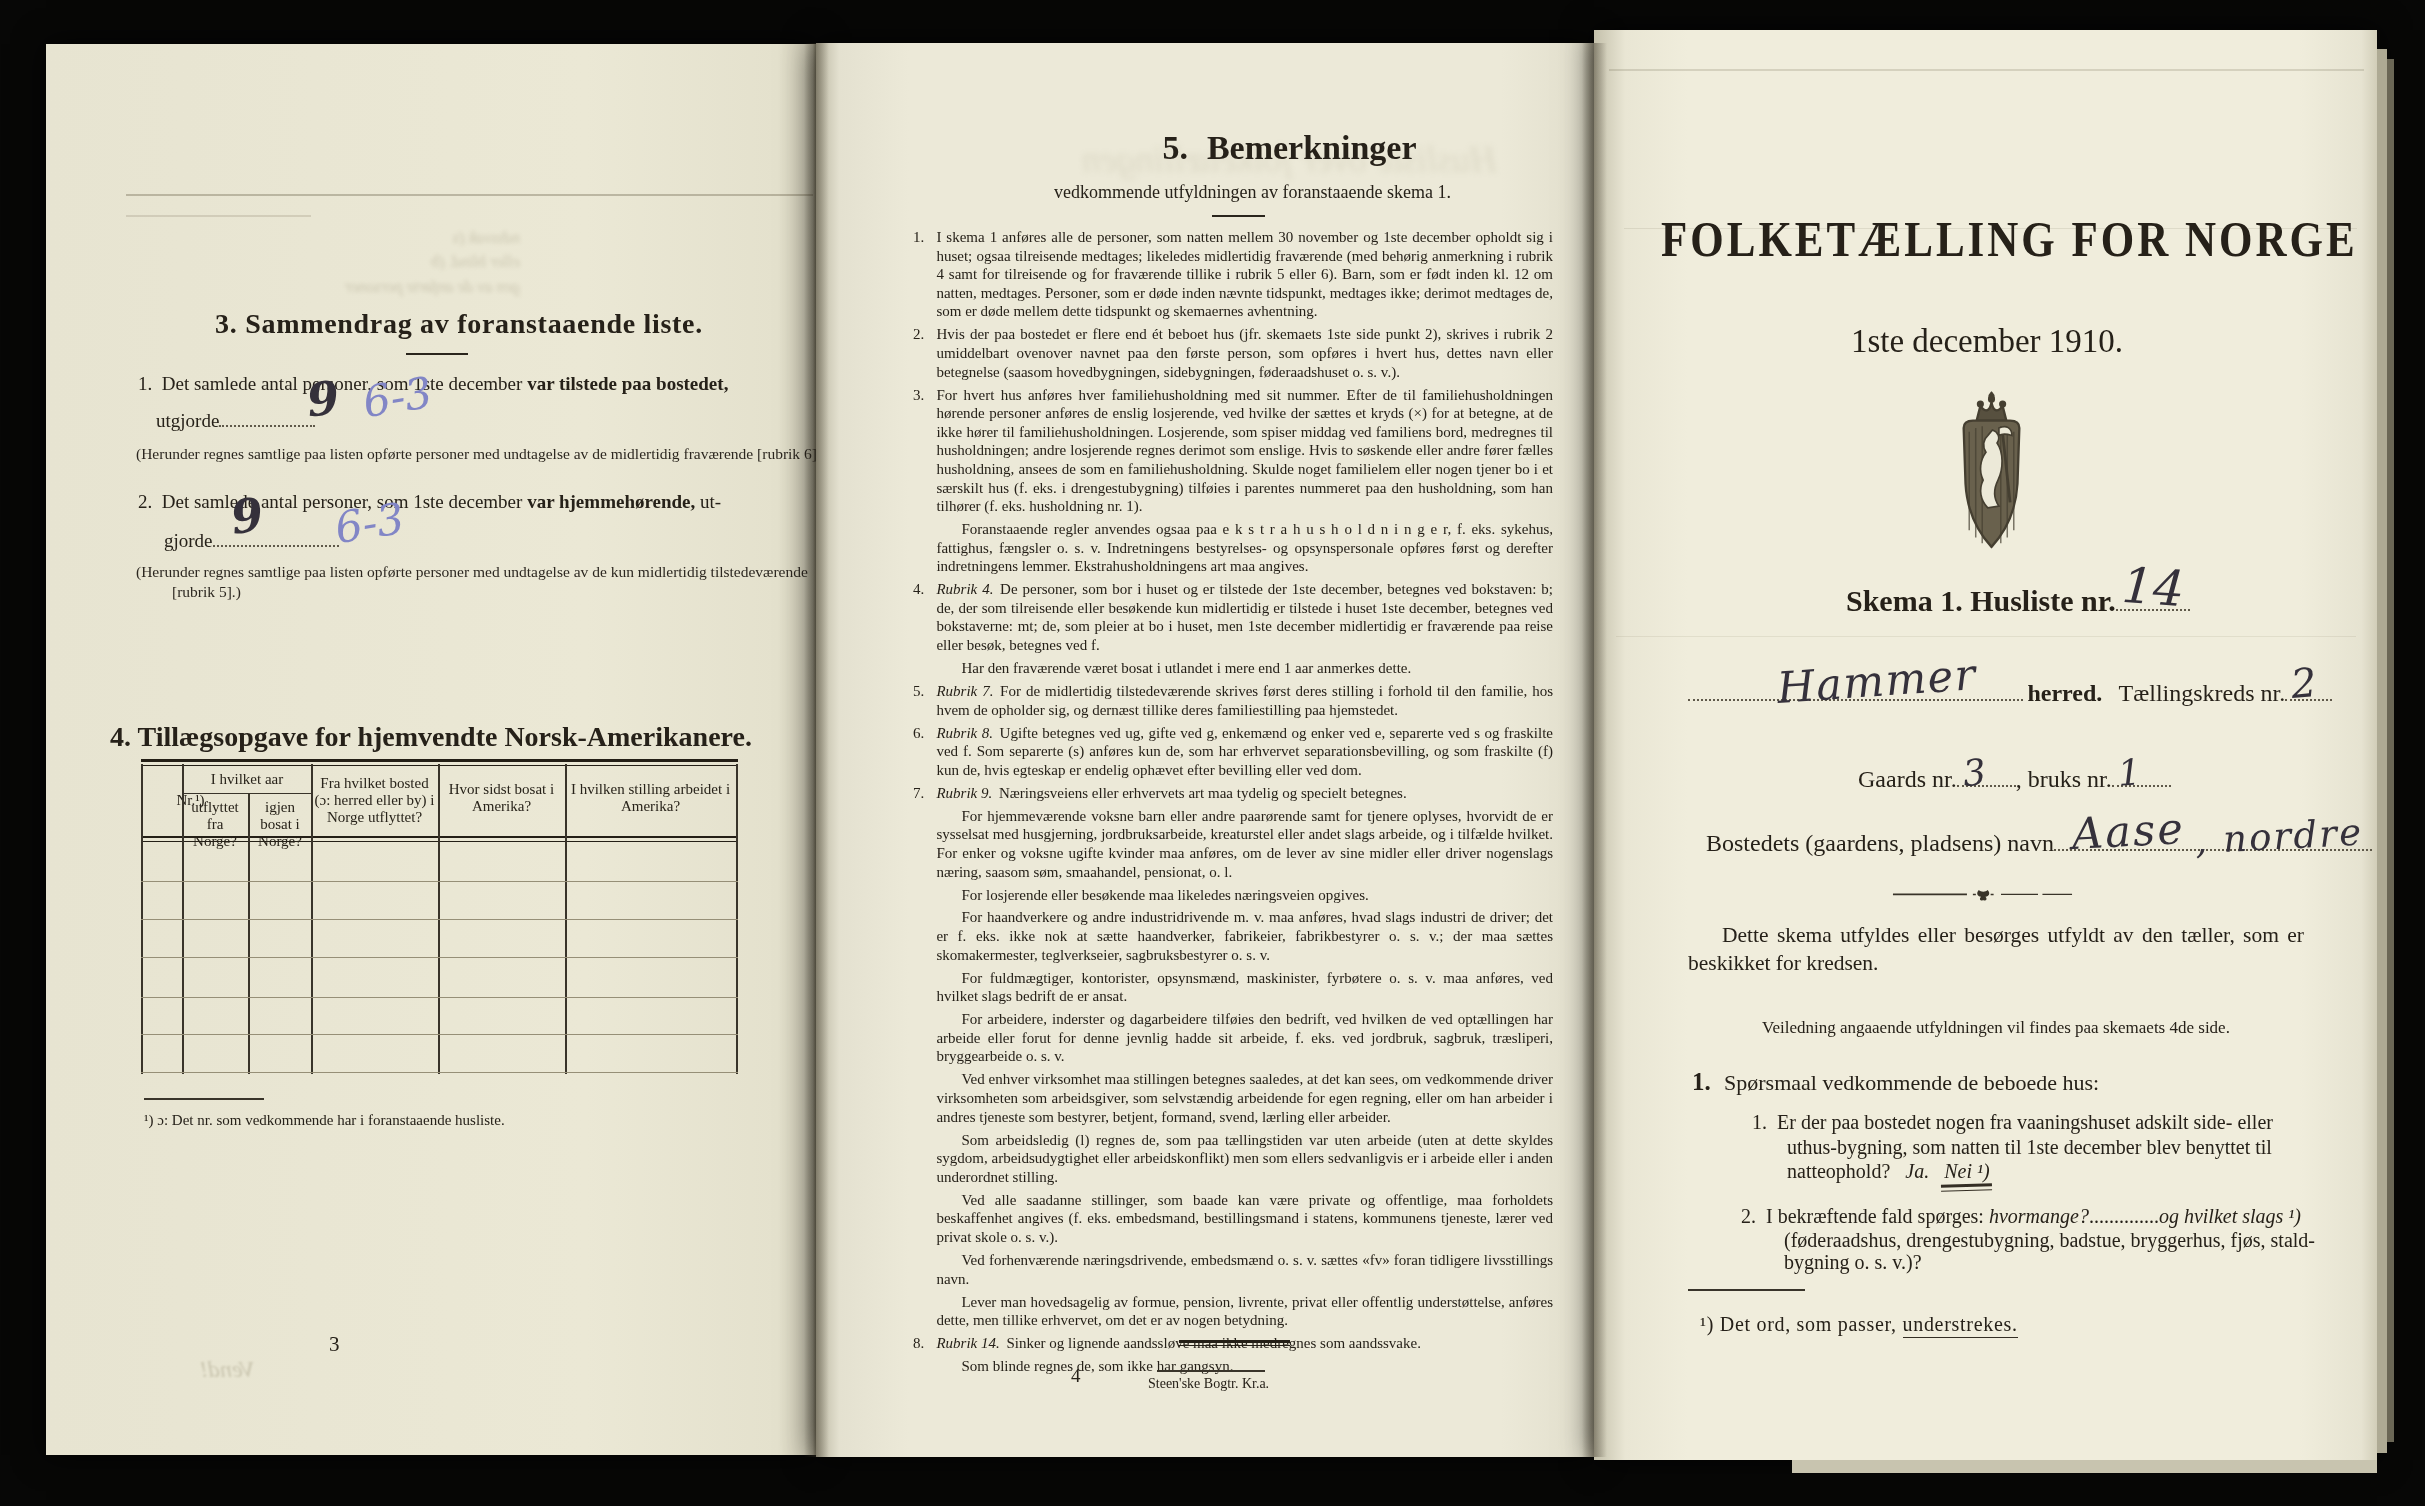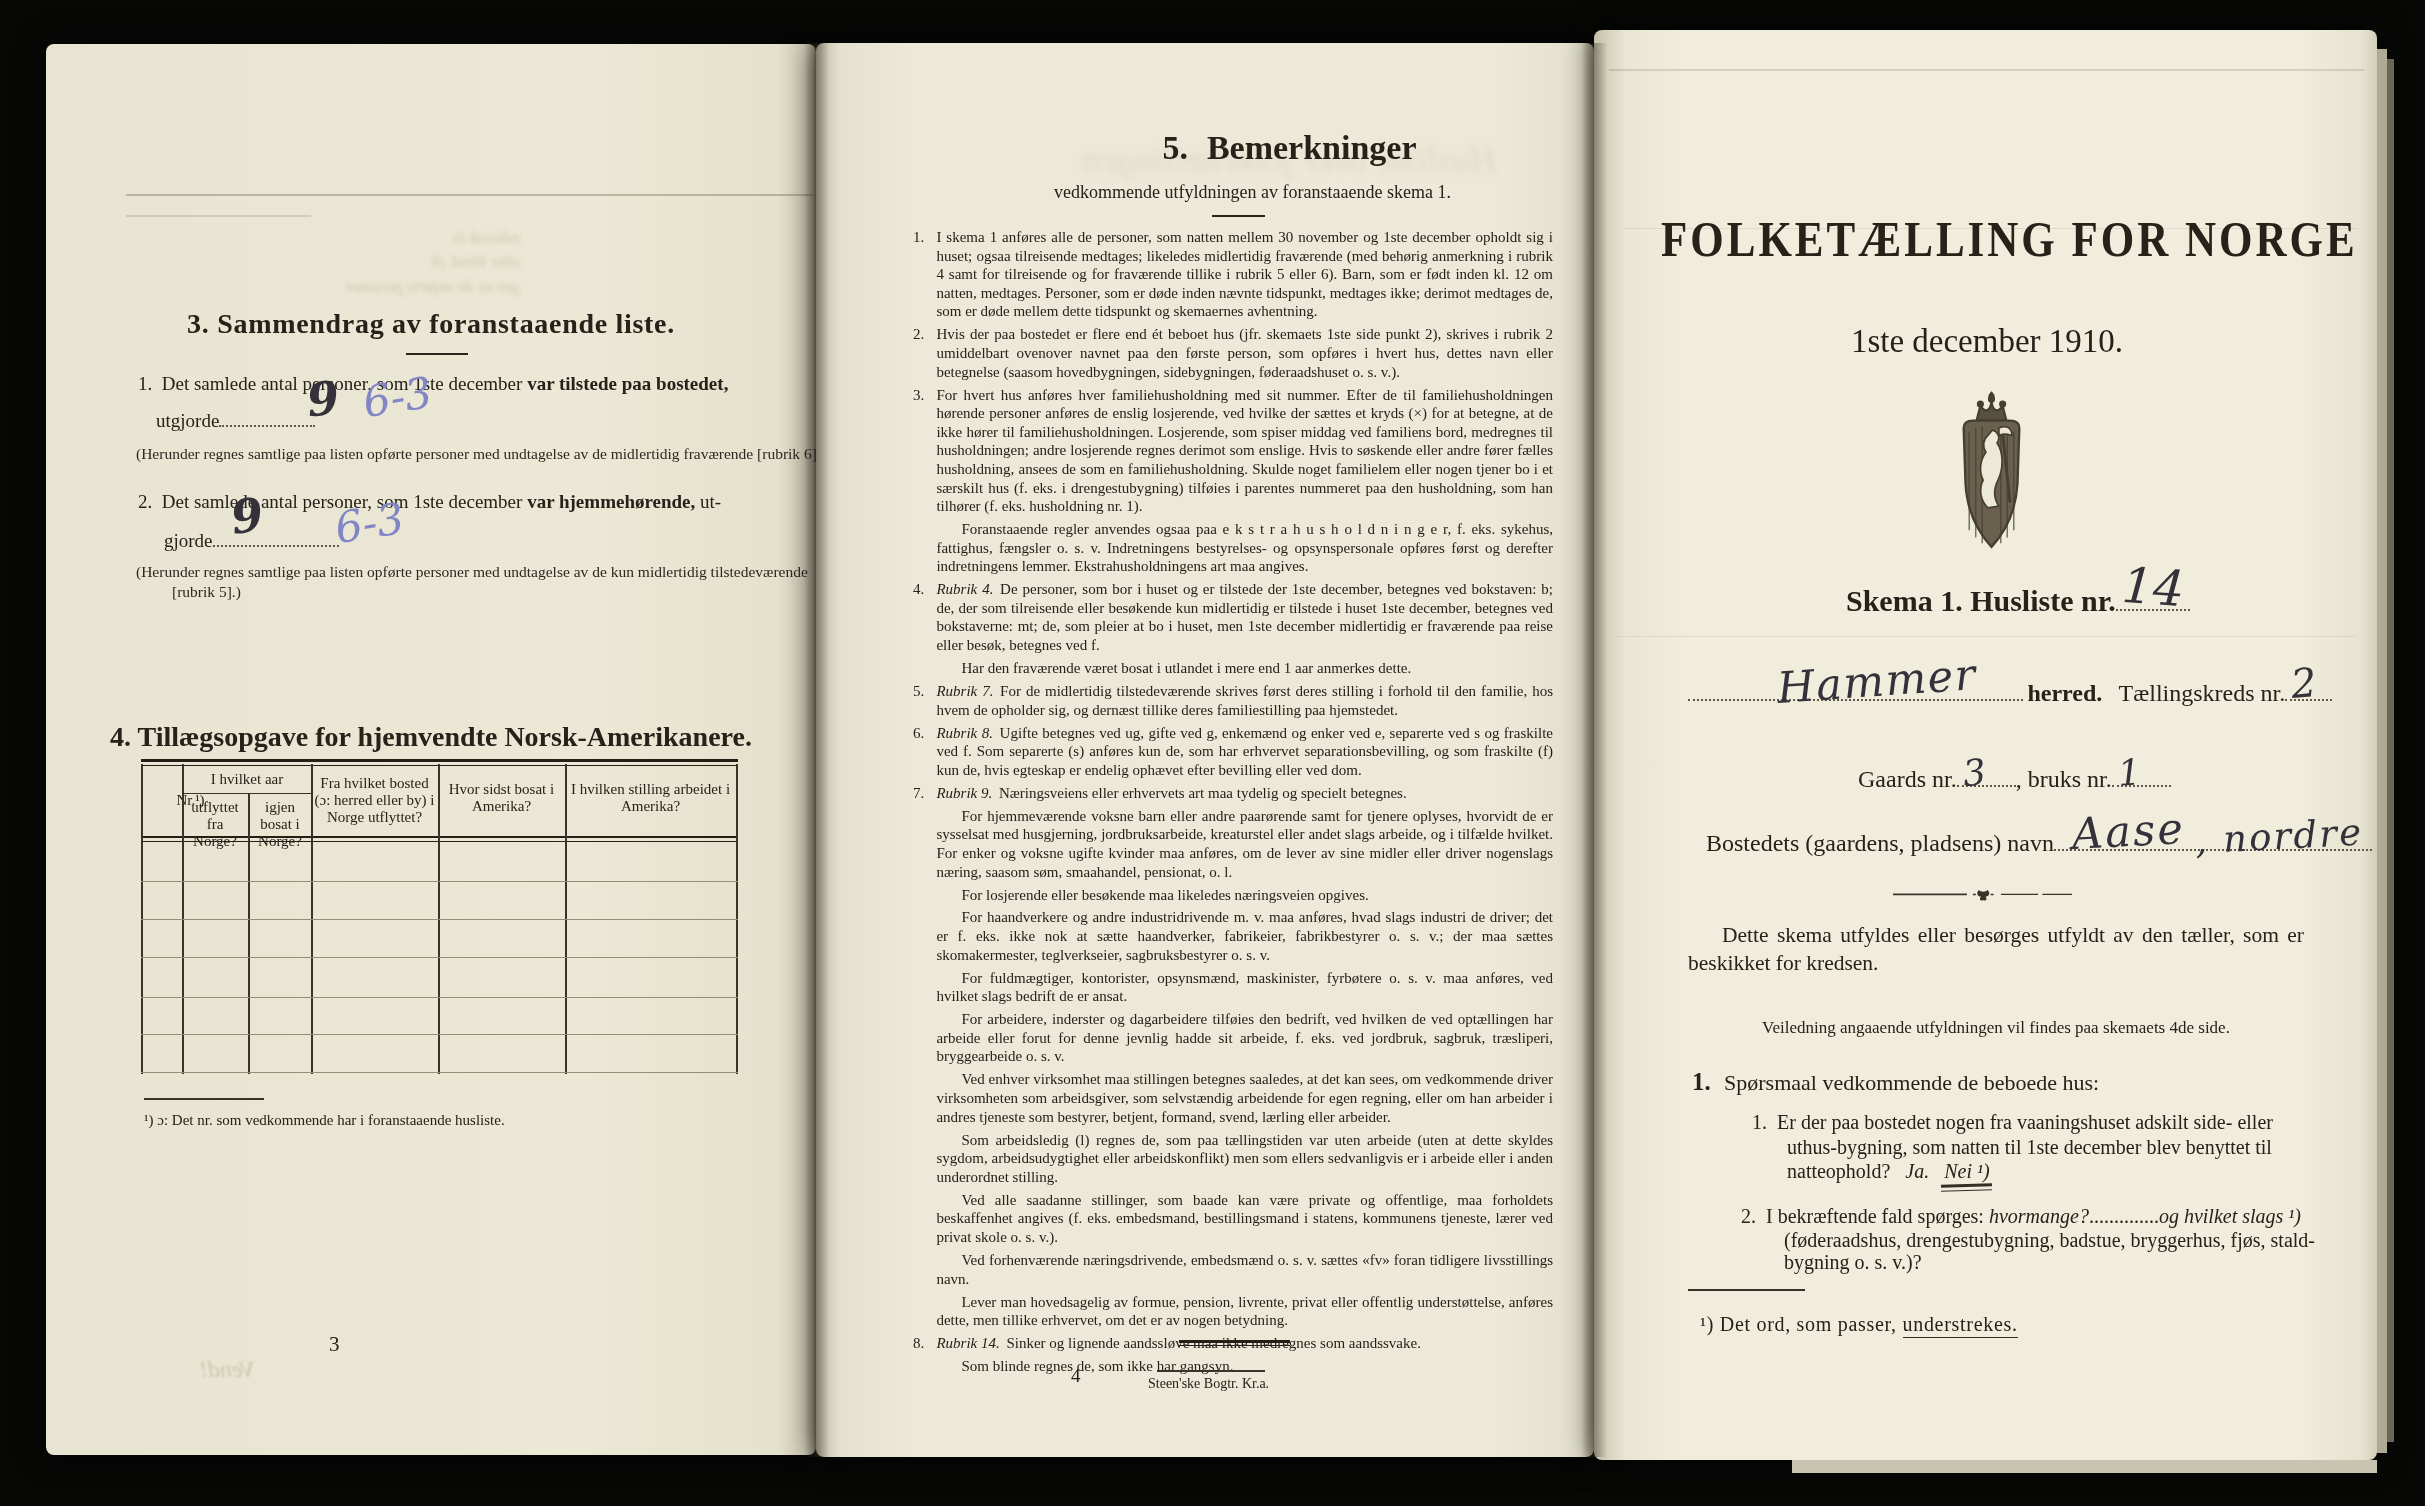--- a/index.html
+++ b/index.html
@@ -1,18 +1,18 @@
 <!DOCTYPE html>
 <html style="font-size:12px"><head>
 <meta charset="utf-8">
 <style>
   html,body{margin:0;padding:0;}
   body{width:2426px;height:1506px;background:#070706;position:relative;overflow:hidden;
        font-family:"Liberation Serif","DejaVu Serif",serif;color:#262119;}
-  .page{position:absolute;box-shadow:0 0 30px rgba(0,0,0,.8);border-radius:8px;}
+  .page{position:absolute;box-shadow:0 0 30px rgba(0,0,0,.8);}
   .page-left{left:46px;top:44px;width:770px;height:1411px;
     background:linear-gradient(to right,#e7e4d1 0%,#ebe8d5 70%,#e4e1cd 95%,#c9c5b0 99.6%,#9a967f 100%);}
   .page-mid{left:816px;top:43px;width:778px;height:1414px;
     background:linear-gradient(to right,#b9b5a0 0%,#e4e1d0 3%,#ece9d8 12%,#ece9d8 88%,#e3e0ce 98%,#cfcbb6 100%);}
   .page-right{left:1594px;top:30px;width:783px;height:1430px;
     background:linear-gradient(to right,#c4c0ab 0%,#e9e6d4 4%,#f0edDC 12%,#f0eddc 90%,#e6e3d1 98%,#d2ceb9 100%);}
   .edge1{position:absolute;left:2377px;top:49px;width:10.4px;height:1404px;background:#aeaa94;}
   .edge2{position:absolute;left:2387px;top:59px;width:6.7px;height:1383px;background:#6b6756;}
   .sliver{position:absolute;left:1792px;top:1460px;width:585px;height:13.3px;background:#c8c4af;}
   .fold{position:absolute;top:43px;height:1414px;width:25px;
@@ -28,21 +28,21 @@
          font-style:italic;pointer-events:none;}
   
   .hw{font-family:"DejaVu Serif",serif;font-style:italic;line-height:1;}
   .h-ink{color:#35313b;}
   .h-pencil{color:#8286c6;}
   
   .fieldline{position:absolute;display:flex;align-items:baseline;}
   .dotseg{border-bottom:2.2px dotted #5f594a;position:relative;height:.9em;flex:none;}
   .dotseg .hw{position:absolute;bottom:-6px;left:6px;}
   
-  .s3title{left:0;top:264px;width:770px;font-size:28px;letter-spacing:0.7px;}
+  .s3title{left:0;top:264px;width:770px;font-size:28px;letter-spacing:0.7px;padding-left:28px;}
   .note{font-size:15.5px;line-height:1.32;padding-left:36px;text-indent:-36px;color:#2c2720;}
   
   .s4t{position:absolute;left:95px;top:715px;width:597px;height:315px;}
   .s4t .v{position:absolute;width:1.5px;background:#39342a;top:5.2px;height:310px;}
   .s4t .rl{position:absolute;left:0;width:597px;height:0.7px;background:#968f77;}
   .s4t .hc{position:absolute;font-size:15px;line-height:1.12;text-align:center;color:#28231a;}
   
   .m-head{left:96px;top:86px;width:755px;text-align:center;font-size:34px;font-weight:bold;}
   .m-sub{left:44px;top:139px;width:785px;text-align:center;font-size:18px;}
   .bem{position:absolute;left:97px;top:185px;width:640px;font-size:15px;line-height:1.24;}

